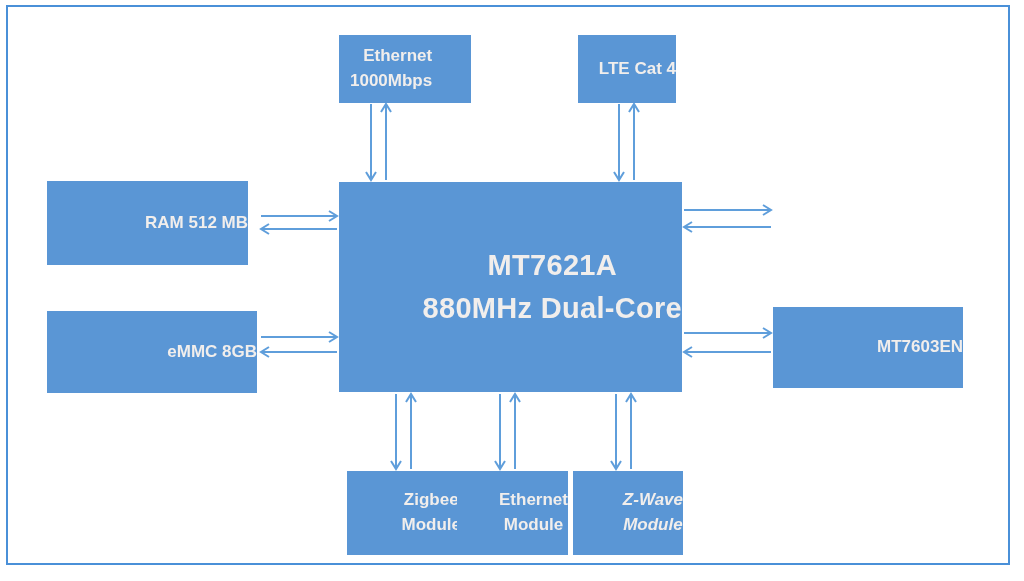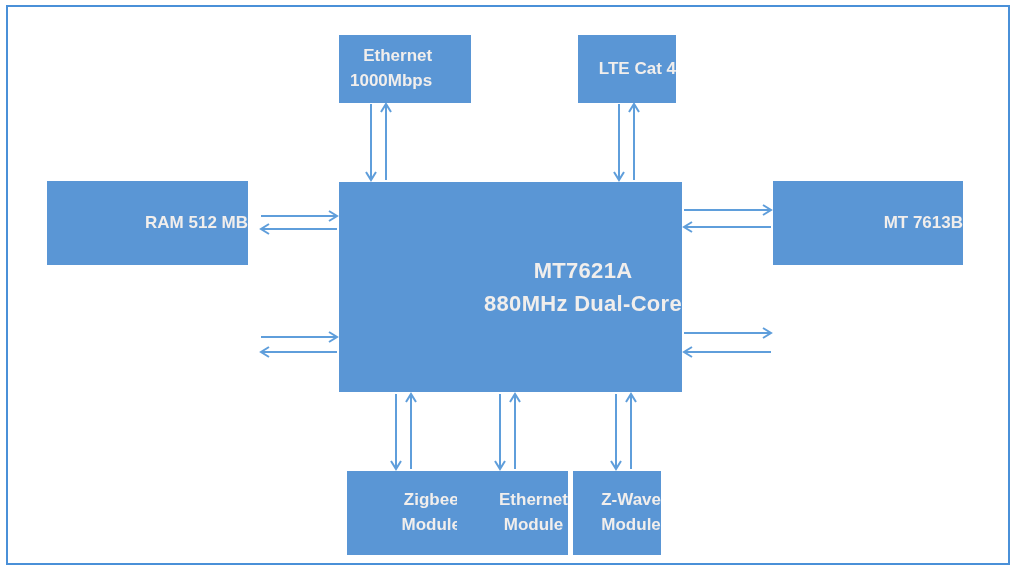--- a/index.html
+++ b/index.html
@@ -52,26 +52,26 @@
     text-align: center;
     white-space: pre-line;
     box-sizing: border-box;
   }
   .n-ethernet  { left: 339px; top: 35px;  width: 132px; height: 68px;
                  justify-content: flex-start; text-align: right; padding-left: 11px; }
   .n-lte       { left: 578px; top: 35px;  width: 98px;  height: 68px; }
   .n-ram       { left: 47px;  top: 181px; width: 201px; height: 84px; }
   .n-emmc      { left: 47px;  top: 311px; width: 210px; height: 82px; }
   .n-center    { left: 339px; top: 182px; width: 343px; height: 210px;
-                 font-size: 22px; line-height: 1.5; letter-spacing: 0.3px; }
+                 font-size: 29px; line-height: 1.5; letter-spacing: 0.3px; }
   .n-mt7613b   { left: 773px; top: 181px; width: 190px; height: 84px; }
   .n-mt7603en  { left: 773px; top: 307px; width: 190px; height: 81px; }
   .n-zigbee    { left: 339px; top: 471px; width: 114px; height: 84px; margin-left: 8px; }
   .n-bluetooth { left: 457px; top: 471px; width: 111px; height: 84px; }
-  .n-zwave     { left: 573px; top: 471px; width: 88px; height: 84px; }
+  .n-zwave     { left: 573px; top: 471px; width: 110px; height: 84px; font-style: italic; }
 </style>
 </head>
 <body>
 
 <div class="canvas">
 
   <div class="frame"></div>
 
   <svg class="arrows" viewBox="0 0 1024 581" xmlns="http://www.w3.org/2000/svg" aria-hidden="true">
 
@@ -145,30 +145,33 @@
   </div>
 
   <div class="node n-lte">
     <span>LTE Cat 4</span>
   </div>
 
   <div class="node n-ram">
     <span>RAM 512 MB</span>
   </div>
 
+  <div class="node n-emmc">
+    <span>eMMC 8GB</span>
+  </div>
 
   <div class="node n-center">
     <span>MT7621A
 880MHz Dual-Core</span>
   </div>
 
-  <div class="node n-mt7613b">
-    <span>MT 7613B</span>
+
+  <div class="node n-mt7603en">
+    <span>MT7603EN</span>
   </div>
-
 
   <div class="node n-zigbee">
     <span>Zigbee
 Module</span>
   </div>
 
   <div class="node n-bluetooth">
     <span>Ethernet
 Module</span>
   </div>

